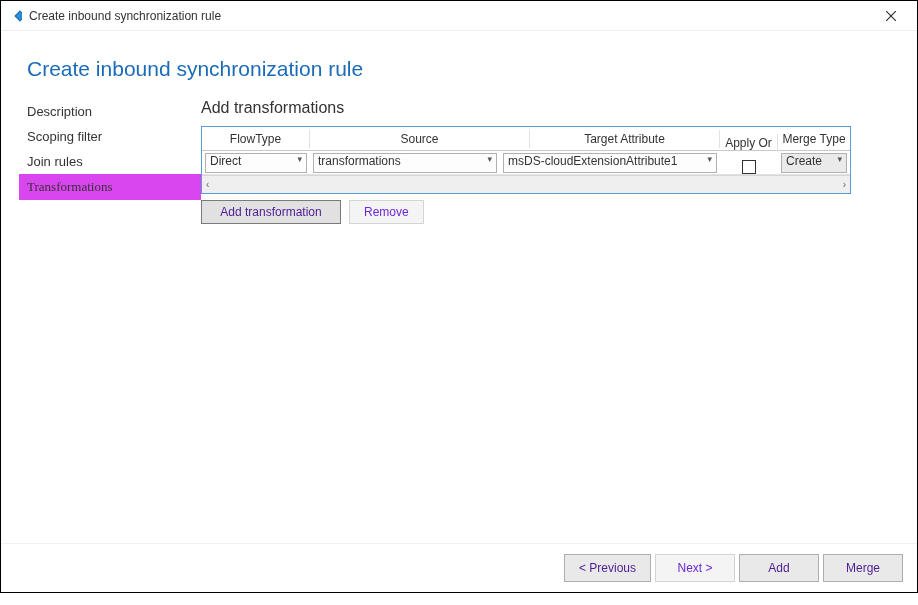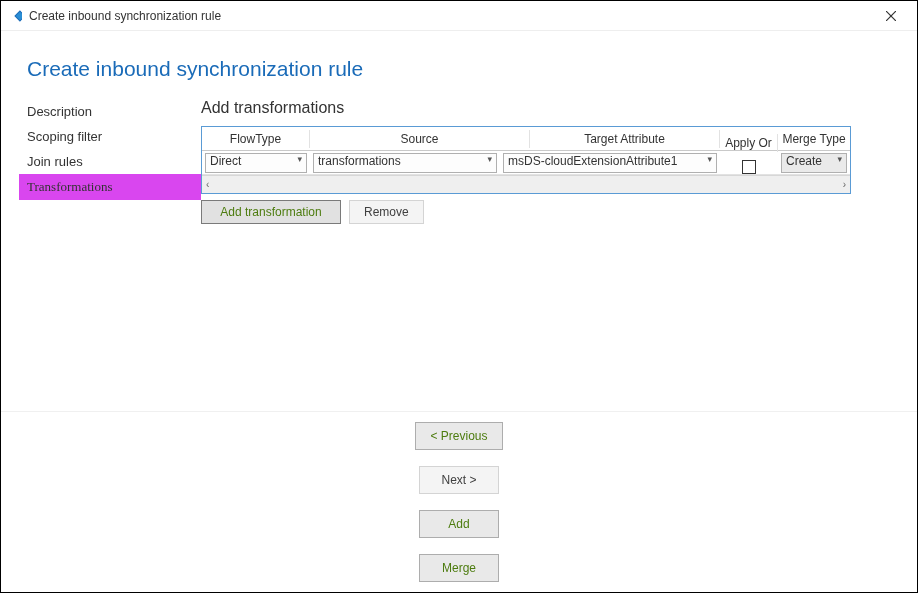--- a/index.html
+++ b/index.html
@@ -172,45 +172,44 @@
   .grid-actions {
     display: flex;
     gap: 8px;
     margin-top: 6px;
   }
   .btn {
     border: 1px solid #adadad;
     background: #e9e9e9;
     padding: 4px 14px;
     font-size: 12px;
-    color: #4d7c0f;
+    color: #4c1d95;
     cursor: pointer;
     min-width: 72px;
     text-align: center;
   }
   .btn.primaryish {
     border: 1px solid #7a7a7a;
     background: #e1e1e1;
   }
   .btn.disabled {
-    color: #404040;
+    color: #6d28d9;
     border-color: #d4d4d4;
     background: #f4f4f4;
     cursor: default;
   }
 
   
   .footer {
     display: flex;
     justify-content: flex-end;
     align-items: center;
-    gap: 16px;
+    gap: 4px;
     padding: 10px 14px;
     border-top: 1px solid #f0f0f0;
-    flex-direction: column;
   }
   .footer .btn { min-width: 80px; padding: 6px 14px; }
 </style>
 </head>
 <body>
 
 <div class="window">
 
   <div class="titlebar">
     <span class="titlebar-icon">

